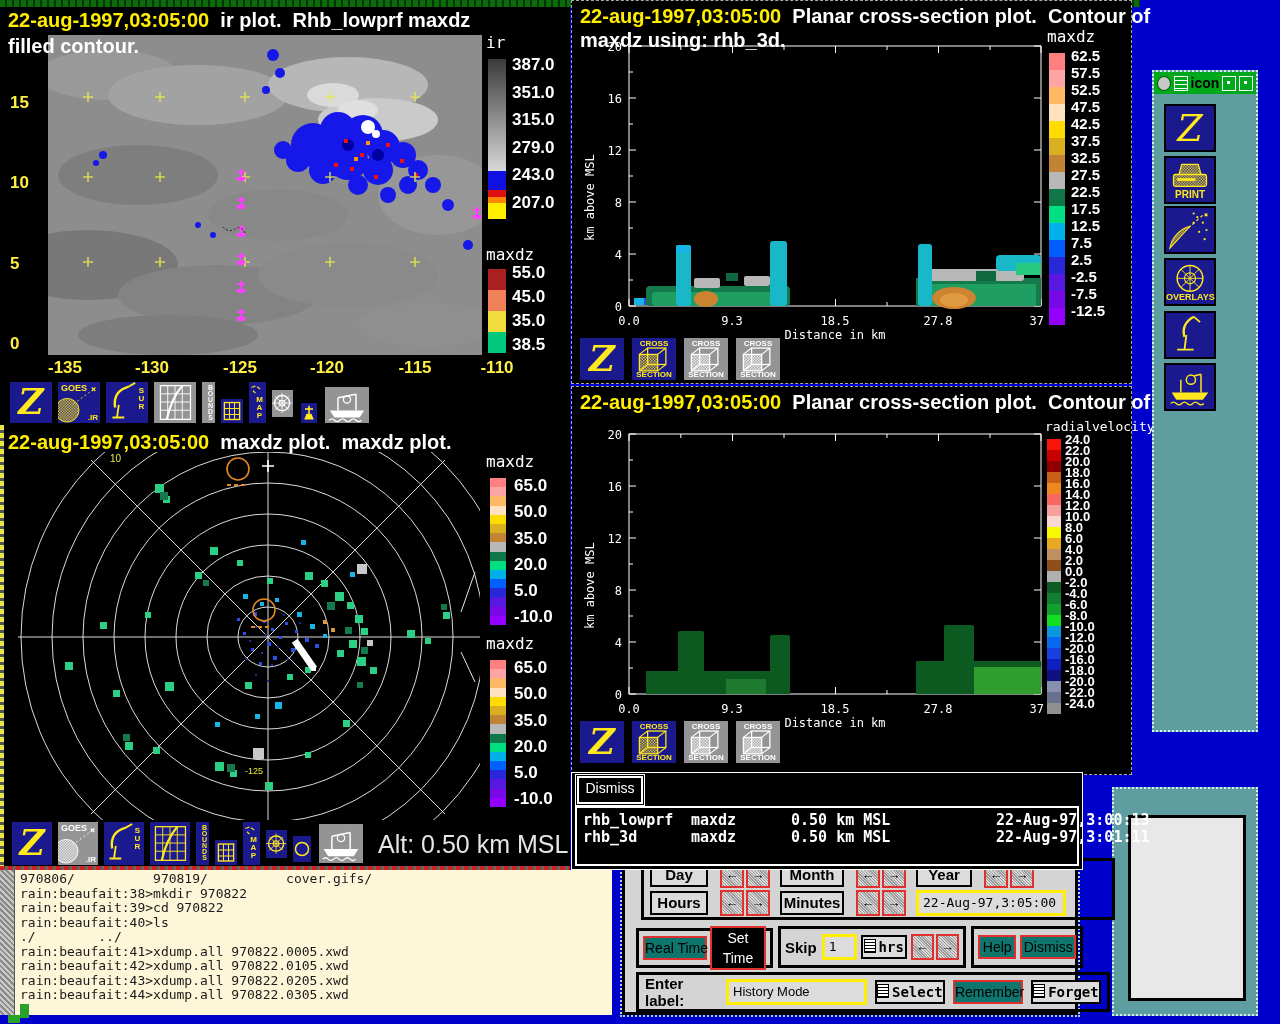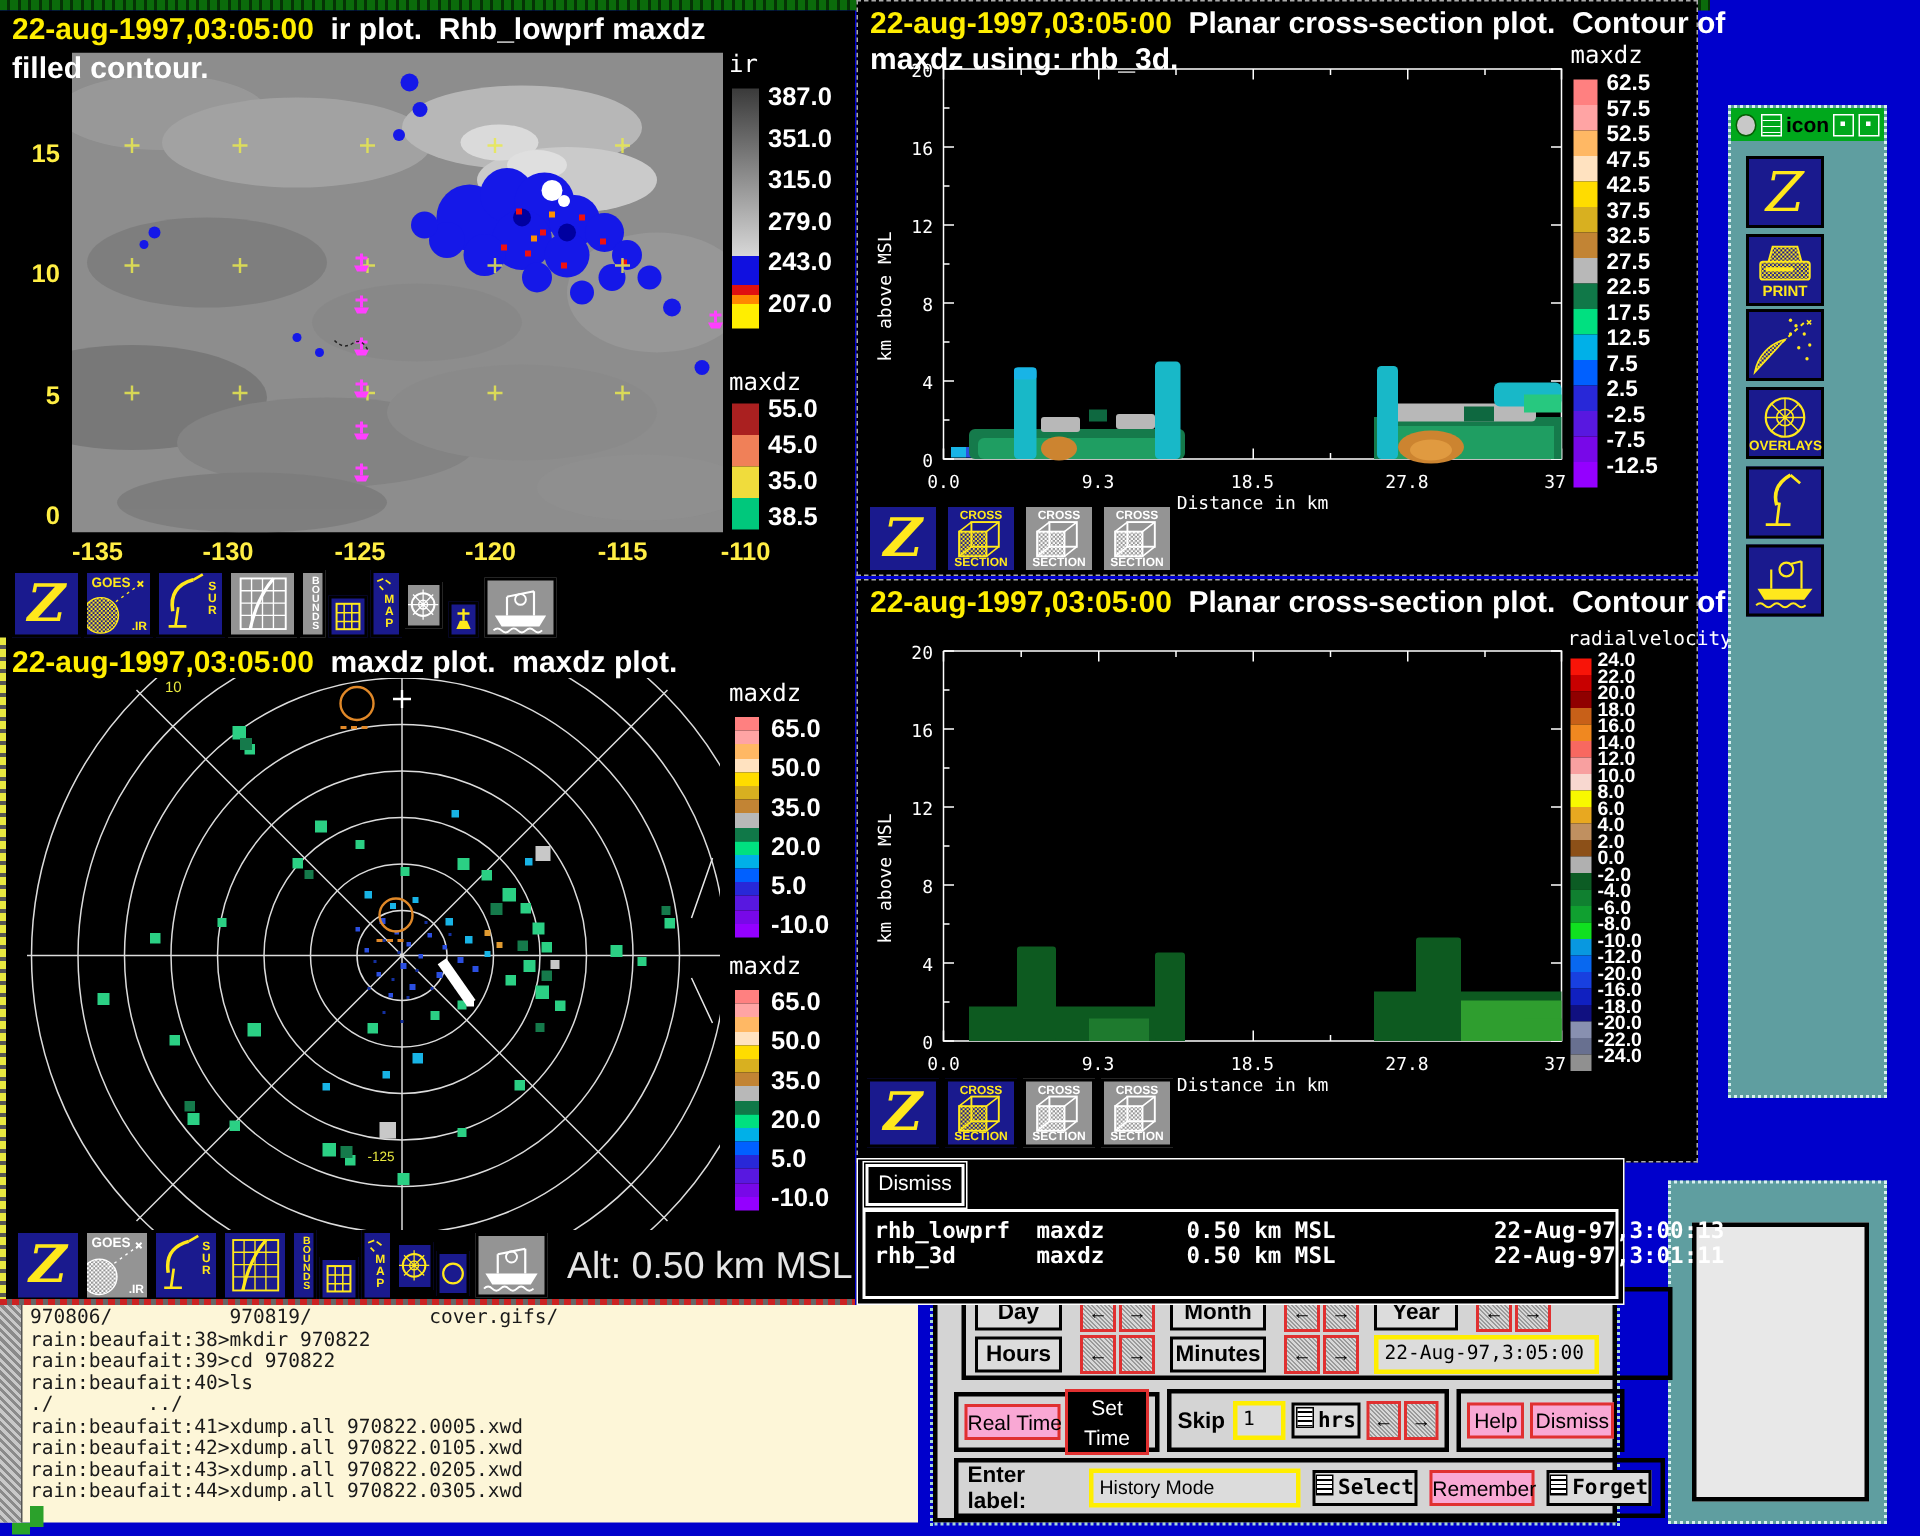--- a/index.html
+++ b/index.html
@@ -31,21 +31,21 @@
   #cbar-p1 .cb-ticks,#cbar-p2 .cb-ticks{left:28px;top:21px;font-size:17px;}
   #cbar-p1 .tick,#cbar-p2 .tick{height:26.3px;line-height:26.3px;}
   #cbar-xs1 .cb-bar{left:2px;top:26px;width:16px;height:272px;}
   #cbar-xs1 .cb-ticks{left:24px;top:20px;font-size:15px;}
   #cbar-xs1 .tick{height:17px;line-height:17px;}
   #cbar-xs2 .cb-label{font-size:13px;}
   #cbar-xs2 .cb-bar{left:2px;top:20px;width:14px;height:275px;}
   #cbar-xs2 .cb-ticks{left:20px;top:15px;font-size:13px;}
   #cbar-xs2 .tick{height:11px;line-height:11px;}
   
-  .a-ytick{position:absolute;color:#ffee44;font-weight:bold;font-size:17px;width:30px;text-align:right;}
+  .a-ytick{position:absolute;color:#ffee44;font-weight:bold;font-size:17px;width:30px;}
   .a-xtick{position:absolute;color:#ffee44;font-weight:bold;font-size:17px;width:60px;text-align:center;}
   
   .ticon{position:absolute;border:2px solid #000;box-sizing:border-box;}
   .ticon.navy{background:#1a1a8e;--ic:#ffe81c;}
   .ticon.gray{background:#949494;--ic:#ffffff;}
   .ticon svg{position:absolute;left:0;top:0;width:100%;height:100%;}
   .ticon .zt{font-family:"DejaVu Serif",serif;font-style:italic;font-weight:bold;}
   .vlab{position:absolute;writing-mode:vertical-rl;text-orientation:upright;
         font-size:8px;font-weight:bold;color:var(--ic);line-height:8px;letter-spacing:-1px;}
   .hlab{position:absolute;font-weight:bold;color:var(--ic);}
@@ -63,21 +63,21 @@
   #term-text{position:absolute;left:20px;top:2px;font-family:"DejaVu Sans Mono",monospace;
     font-size:13px;color:#1a1a1a;}
   #term-text .tline{white-space:pre;height:14.5px;line-height:14.5px;}
   .cursor{display:inline-block;width:9px;height:14px;background:#2ba12b;margin-top:1px;}
   
   #win-time{background:#d4d4d4;border:3px solid #000;outline:2px dotted #a8d8d8;z-index:20;box-sizing:border-box;}
   .groupbox{position:absolute;border:3px solid #000;box-sizing:border-box;}
   .trow-flex{display:flex;align-items:center;height:32px;padding:0 6px;}
   .btn-plain{border:2px solid #000;background:#dcdcdc;font-weight:bold;font-size:15px;
      text-align:center;box-sizing:border-box;line-height:20px;}
-  .btn-red{border:2px solid #e03030;background:#f9a8d4;font-size:14px;text-align:center;
+  .btn-red{border:2px solid #e03030;background:#0f766e;font-size:14px;text-align:center;
      box-sizing:border-box;line-height:20px;white-space:nowrap;}
   .btn-black{border:2px solid #e03030;background:#000;color:#fff;font-size:14px;text-align:center;
      box-sizing:border-box;line-height:20px;}
   .arrow-btn{width:24px;height:26px;border:2px solid #e03030;box-sizing:border-box;
      background:repeating-linear-gradient(45deg,#d8d8d8 0 1px,#9a9a9a 1px 2px);
      color:#000;font-size:13px;text-align:center;line-height:22px;font-weight:bold;}
   .yfield{border:3px solid #ffee00;background:#dcdcdc;font-family:"DejaVu Sans Mono",monospace;
      font-size:13px;color:#000;line-height:18px;padding:1px 4px;box-sizing:border-box;white-space:nowrap;}
   .btn-menu{border:2px solid #000;background:#dcdcdc;font-family:"DejaVu Sans Mono",monospace;
      font-weight:bold;font-size:14px;line-height:20px;text-align:center;box-sizing:border-box;white-space:nowrap;}

